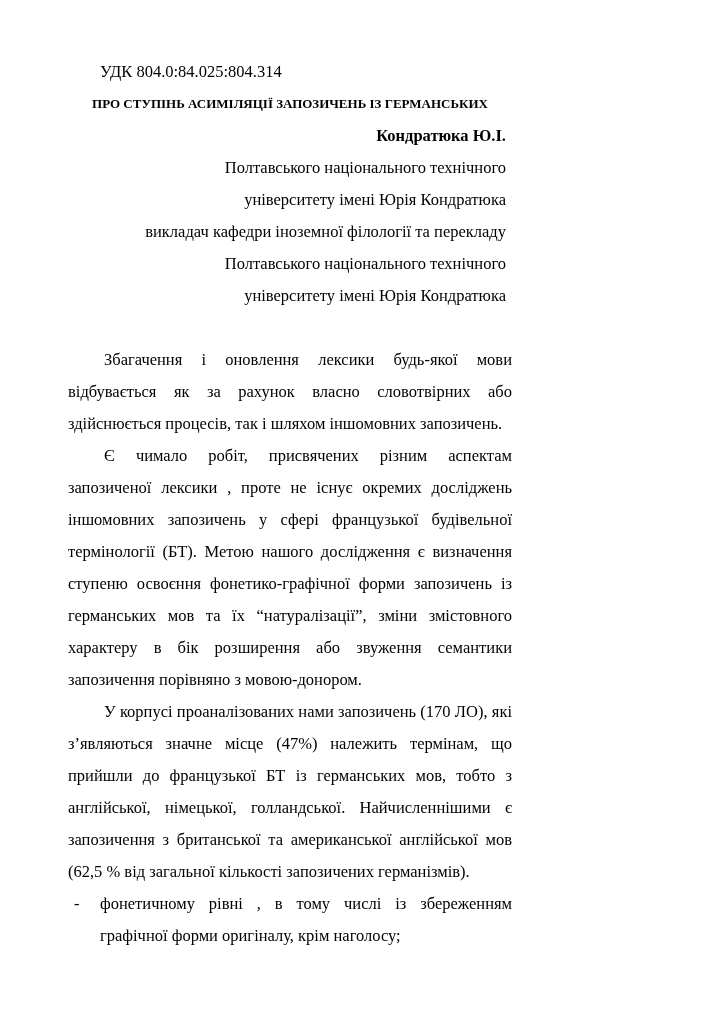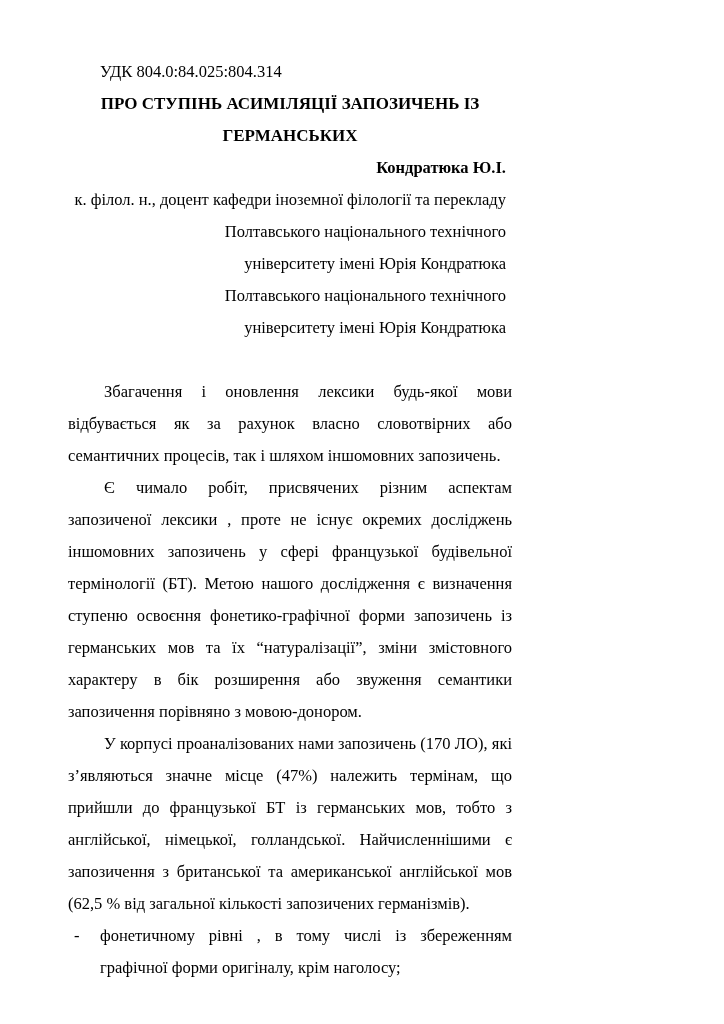--- a/index.html
+++ b/index.html
@@ -18,21 +18,21 @@
     font-family: "Liberation Serif", "DejaVu Serif", serif;
     font-size: 16.5px;
     line-height: 32px;
   }
   .udc {
     padding-left: 32px;
     text-align: left;
   }
   .title {
     margin: 0;
-    font-size: 17px;
+    font-size: 13px;
     font-weight: bold;
     text-align: center;
   }
   .title-line {
     display: block;
     line-height: 32px;
   }
   .author-name {
     font-weight: bold;
     text-align: right;
@@ -68,32 +68,32 @@
 <div class="page">
 
   <div class="udc">УДК 804.0:84.025:804.314</div>
 
   <h1 class="title">
     <span class="title-line">ПРО СТУПІНЬ АСИМІЛЯЦІЇ ЗАПОЗИЧЕНЬ ІЗ ГЕРМАНСЬКИХ</span>
   </h1>
 
   <div class="author-block">
     <div class="author-name">Кондратюка Ю.І.</div>
-    <div class="author-line">к. філол. н., доцент кафедри  іноземної філології та перекладу</div>
     <div class="author-line">Полтавського національного технічного</div>
     <div class="author-line">університету імені Юрія Кондратюка</div>
   </div>
 
   <div class="author-block">
+    <div class="author-line">викладач  кафедри іноземної філології та перекладу</div>
     <div class="author-line">Полтавського національного технічного</div>
     <div class="author-line">університету імені Юрія Кондратюка</div>
   </div>
 
   <div class="body-text">
-    <p>Збагачення і оновлення лексики будь-якої мови відбувається як за рахунок власно словотвірних або семантичних процесів, так і шляхом іншомовних запозичень.</p>
+    <p>Збагачення і оновлення лексики будь-якої мови відбувається як за рахунок власно словотвірних або здійснюється процесів, так і шляхом іншомовних запозичень.</p>
     <p>Є чимало робіт, присвячених різним аспектам запозиченої лексики , проте не існує окремих досліджень іншомовних запозичень у сфері французької будівельної термінології (БТ). Метою нашого дослідження є визначення ступеню освоєння фонетико-графічної форми запозичень із германських мов та їх “натуралізації”, зміни змістовного характеру в бік розширення або звуження семантики запозичення порівняно з мовою-донором.</p>
     <p>У корпусі проаналізованих нами запозичень (170 ЛО), які з’являються значне місце (47%) належить термінам, що прийшли до французької БТ із германських мов, тобто з англійської, німецької, голландської. Найчисленнішими є запозичення з британської та американської англійської мов (62,5 % від загальної кількості запозичених германізмів).</p>
 
     <div class="list-item">
       <span class="list-marker">-</span>
       <span class="list-text">фонетичному рівні , в тому числі із збереженням графічної форми оригіналу, крім наголосу;</span>
     </div>
   </div>
 
 </div>

